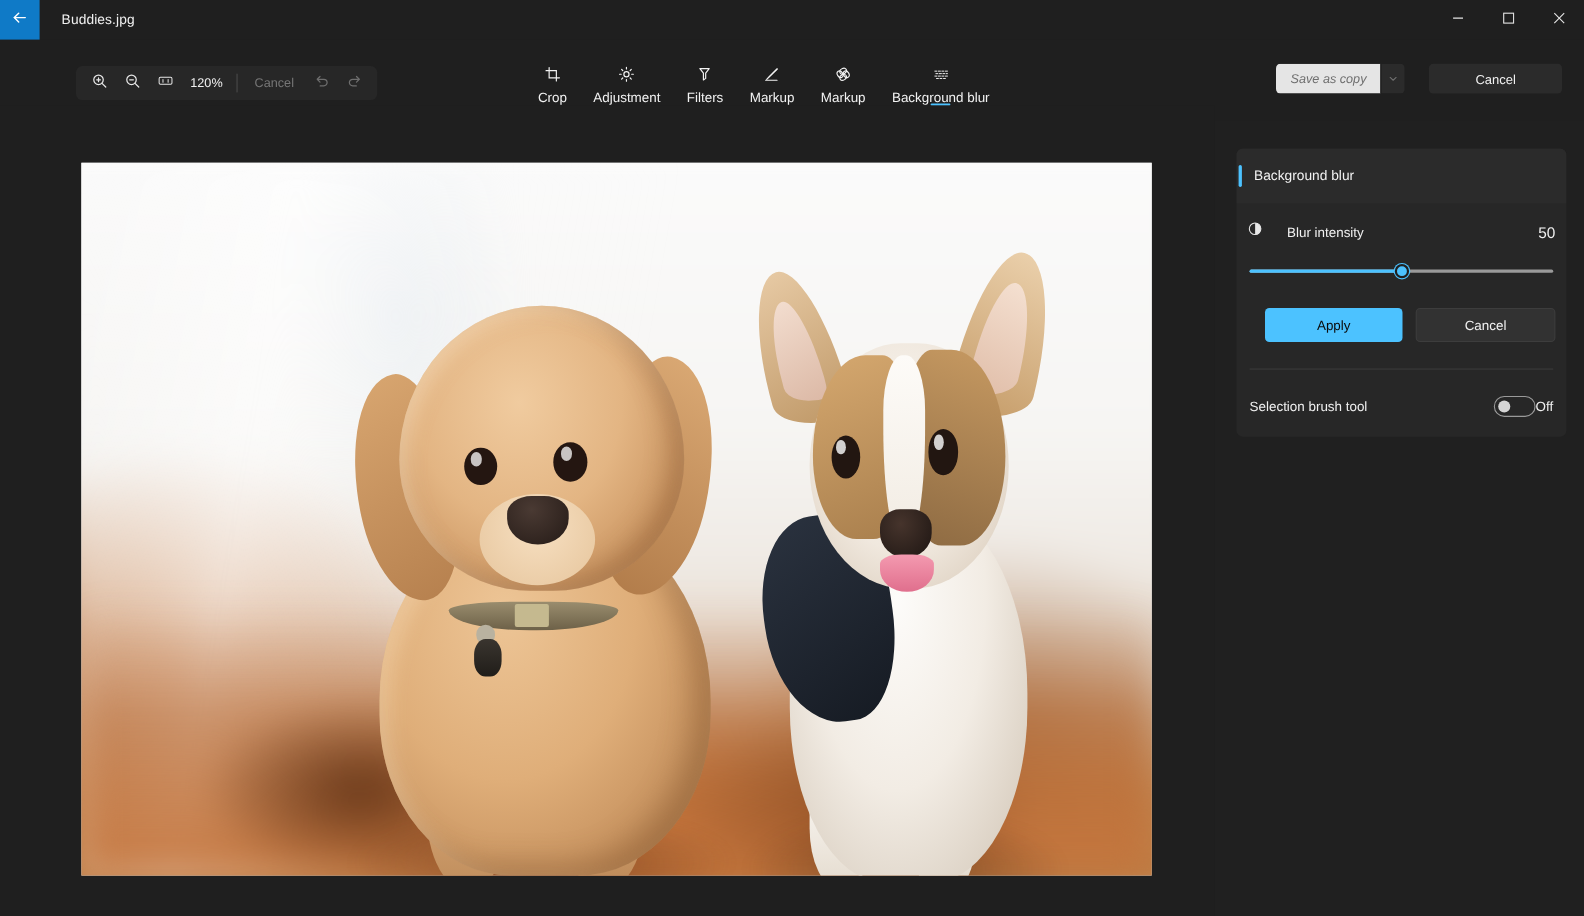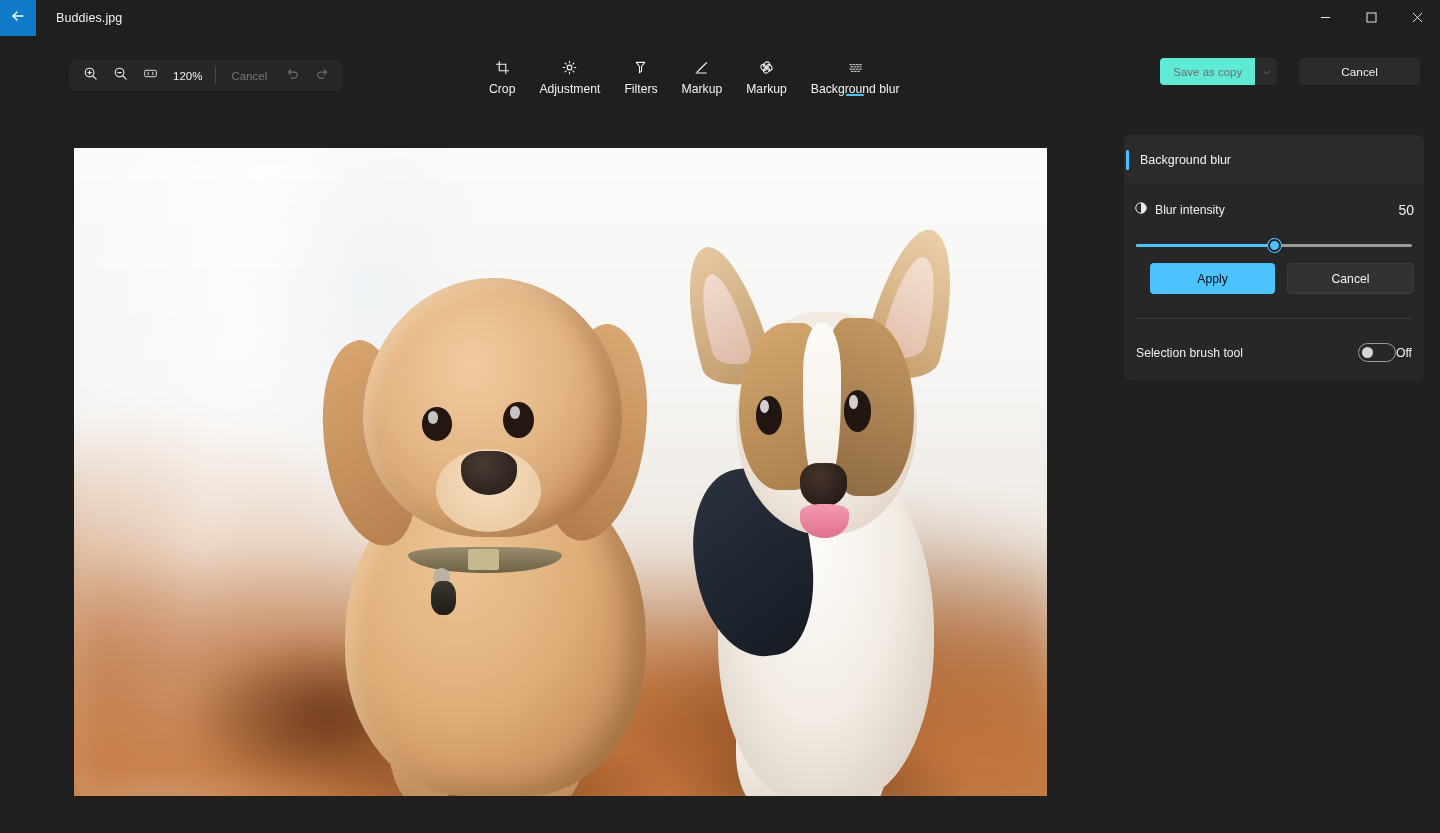--- a/index.html
+++ b/index.html
@@ -64,22 +64,22 @@
   .tab .ticon svg{ width:15px; height:15px; }
   .tab .underline{
     position:absolute; bottom:-8px; left:50%; transform:translateX(-50%);
     width:18px; height:2.5px; border-radius:2px; background:#4cc2ff; display:none;
   }
   .tab.active .underline{ display:block; }
 
   #actions{ position:absolute; right:20px; top:58px; display:flex; align-items:center; gap:22px; }
   #saveas-group{ display:flex; height:27px; border-radius:4px; overflow:hidden; }
   #saveas-btn{
-    background:#5eead4; color:#6f6f6f; font-size:11.5px;
-    padding:0 13px; display:flex; align-items:center; cursor:default;
+    background:#e5e5e5; color:#6f6f6f; font-size:11.5px;
+    padding:0 13px; display:flex; align-items:center; cursor:default;font-style:italic;
   }
   #saveas-chevron{
     background:#2b2b2b; color:#6f6f6f; width:22px;
     display:flex; align-items:center; justify-content:center;
     border-left:1px solid #1f1f1f; cursor:default;
   }
   #saveas-chevron svg{ width:9px; height:9px; }
   #cancel-top{
     background:#2b2b2b; color:#f0f0f0; font-size:11.8px;
     height:27px; padding:0 42px; border-radius:4px;
@@ -284,42 +284,42 @@
     background:#2b2b2b; position:relative;
   }
   #panel-accent{
     position:absolute; left:2px; top:15px; width:3px; height:20px;
     background:#4cc2ff; border-radius:2px;
   }
   #panel-title{ font-size:12.5px; color:#f2f2f2; }
   #panel-body{ padding:16px 10px 18px 10px; }
   .row{ display:flex; align-items:center; justify-content:space-between; }
   #intensity-row{ padding:0 0 0 0; }
-  .intensity-left{ display:flex; align-items:center; gap:7px; }
+  .intensity-left{ display:flex; align-items:center; gap:22px; }
   .intensity-left svg{ width:14px; height:14px; }
   #intensity-label{ font-size:12.2px; color:#f0f0f0; }
   #intensity-value{ font-size:14px; color:#f0f0f0; }
 
   #slider-wrap{ position:relative; height:22px; margin-top:16px; }
   #slider-track{
     position:absolute; left:2px; right:2px; top:9px; height:3px;
     background:#9a9a9a; border-radius:2px;
   }
   #slider-fill{
     position:absolute; left:2px; top:9px; height:3px;
     background:#4cc2ff; border-radius:2px; width:49%;
   }
   #slider-thumb{
     position:absolute; top:4px; left:49%; width:13px; height:13px;
     margin-left:-6.5px; border-radius:50%;
     background:#4cc2ff; border:2.5px solid #202020;
     box-shadow:0 0 0 1px #4cc2ff; cursor:pointer;
   }
 
-  #btnrow{ display:flex; gap:12px; margin-top:6px;padding-left:16px; }
+  #btnrow{ display:flex; gap:12px; margin-top:22px;padding-left:16px; }
   #apply-btn{
     flex:1; height:31px; background:#4cc2ff; color:#0b0b0b;
     font-size:12.2px; border:none; border-radius:4px; cursor:pointer;
     font-family:"Liberation Sans", sans-serif;
   }
   #cancel-btn{
     flex:1; height:31px; background:#323232; color:#f2f2f2;
     font-size:12.2px; border:1px solid #3d3d3d; border-radius:4px; cursor:pointer;
     font-family:"Liberation Sans", sans-serif;
   }

